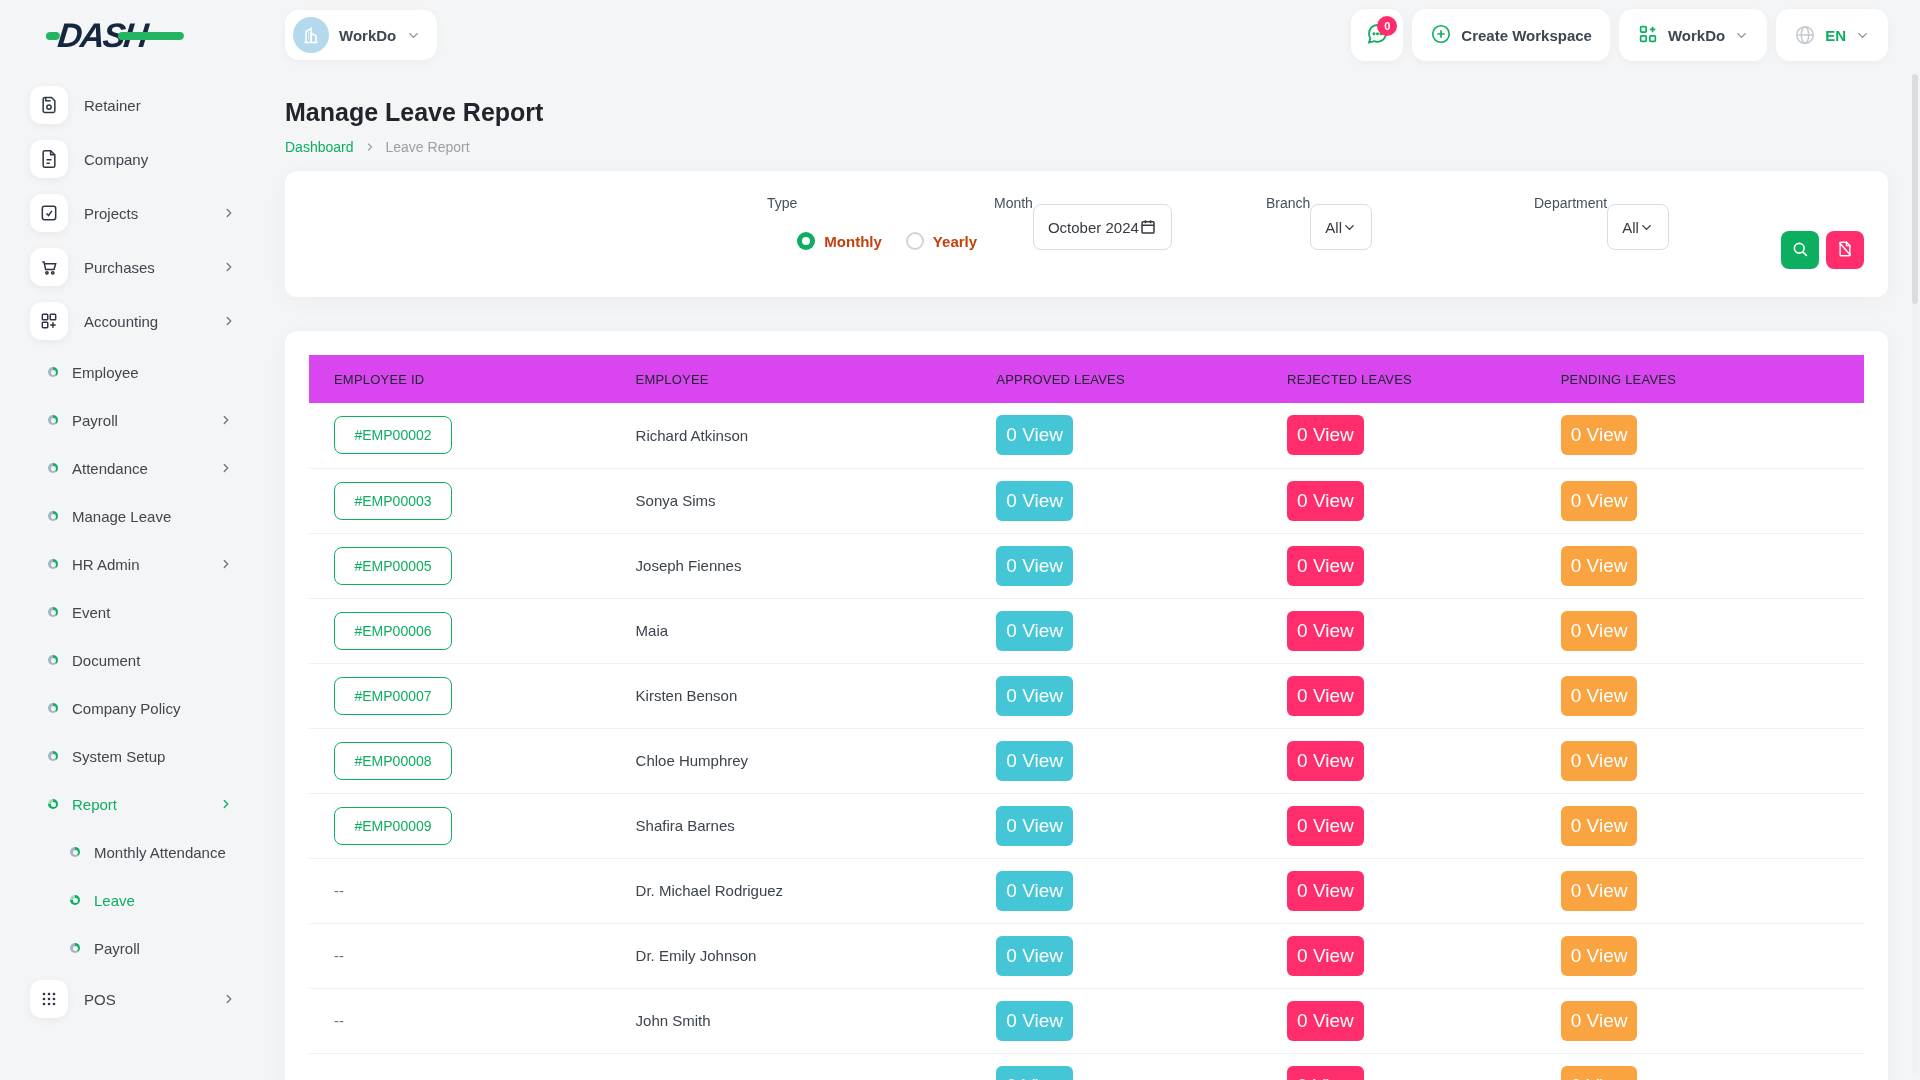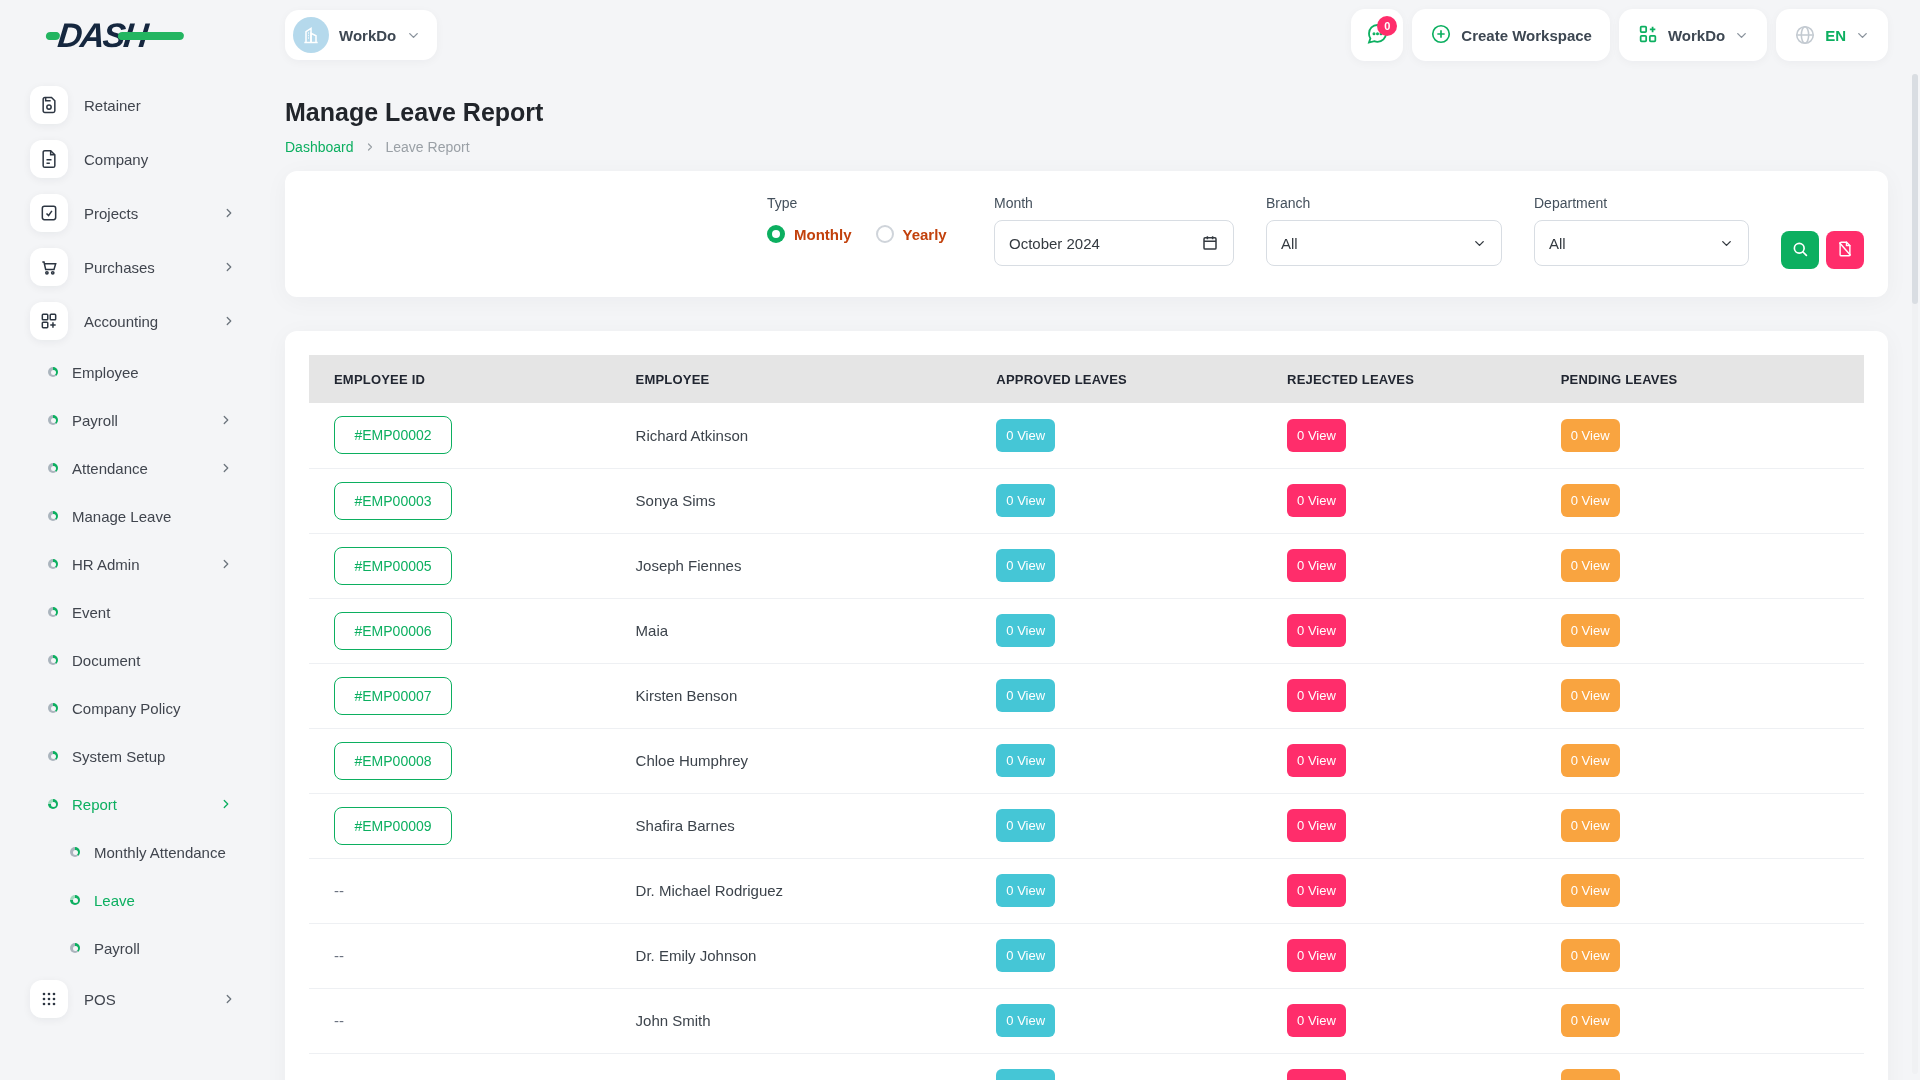--- a/index.html
+++ b/index.html
@@ -63,21 +63,21 @@
   .breadcrumb { margin-top:12px; display:flex; align-items:center; gap:10px; font-size:14px; }
   .bc-link { color:#0caf60; cursor:pointer; }
   .bc-sep { color:#9aa0a6; display:flex; }
   .bc-current { color:#9aa0a6; }
 
   .card { background:#fff; border-radius:12px; box-shadow:0 4px 24px rgba(20,30,50,0.04); }
 
   .filter-card { margin-top:16px; height:126px; padding:24px; display:flex;
     justify-content:flex-end; gap:32px; }
   .f-label { font-size:14px; font-weight:500; color:#44505c; }
-  .f-group { display:flex; flex-direction:column; }
+  .f-group { display:flex; flex-direction:row; }
   .type-group { width:195px; }
   .radio-row { display:flex; align-items:center; gap:24px; margin-top:14px; }
   .radio-opt { display:flex; align-items:center; gap:9px; cursor:pointer; }
   .radio { width:18px; height:18px; border-radius:50%; border:2px solid #cfd4da; background:#fff; }
   .radio.checked { border:none; background:#0caf60; position:relative; }
   .radio.checked::after { content:''; position:absolute; inset:5px; background:#fff; border-radius:50%; }
   .radio-label { font-size:15px; font-weight:700; color:#c2410c; }
   .f-input { margin-top:9px; height:46px; border:1px solid #d8dde3; border-radius:8px;
     display:flex; align-items:center; padding:0 14px; font-size:15px; color:#343a40;
     justify-content:space-between; cursor:pointer; background:#fff; }
@@ -86,36 +86,36 @@
   .dept-group { width:215px; }
   .icon-dark { color:#343a40; display:flex; }
   .f-buttons { display:flex; gap:7px; align-items:flex-end; padding-bottom:4px; }
   .sq-btn { width:38px; height:38px; border-radius:8px; border:none; display:flex;
     align-items:center; justify-content:center; cursor:pointer; color:#fff; }
   .search-btn { background:#0caf60; }
   .reset-btn { background:#ff2d6b; }
 
   .table-card { margin-top:34px; padding:24px 24px 0; }
   table { width:100%; border-collapse:collapse; }
-  th { background:#e5e5e5; height:48px; text-align:left; font-size:13px; font-weight:700;
+  th { background:#d946ef; height:48px; text-align:left; font-size:13px; font-weight:400;
     color:#212631; letter-spacing:0.2px; }
   th:nth-child(1){ width:21%; padding-left:25px; }
   th:nth-child(2){ width:23.2%; }
   th:nth-child(3){ width:18.7%; }
   th:nth-child(4){ width:17.6%; }
   th:nth-child(5){ width:19.5%; }
   td { height:65px; font-size:15px; color:#3c434b; }
   td:first-child { padding-left:25px; }
   tbody tr + tr td { border-top:1px solid #eef0f3; }
   .emp-id-btn { display:inline-block; min-width:118px; text-align:center; padding:10px 14px;
     border:1px solid #0caf60; color:#0caf60; border-radius:8px; font-size:14px;
     background:#fff; cursor:pointer; }
   .emp-id-empty { color:#6b7280; }
   .badge { display:inline-block; min-width:56px; text-align:center; padding:9px 10px;
-    border-radius:6px; color:#fff; font-size:13px; font-weight:500; cursor:pointer; }
+    border-radius:6px; color:#fff; font-size:19px; font-weight:500; cursor:pointer; }
   .badge.teal { background:#45c6d6; }
   .badge.pink { background:#ff2d6b; }
   .badge.orange { background:#f9a440; }
 
   .scroll-track { position:fixed; right:2px; top:74px; width:6px; height:1000px;
     background:#f0f1f3; border-radius:3px; }
   .scroll-thumb { position:absolute; top:0; width:6px; height:230px; background:#d9dde2; border-radius:3px; }
 </style>
 </head>
 <body>

